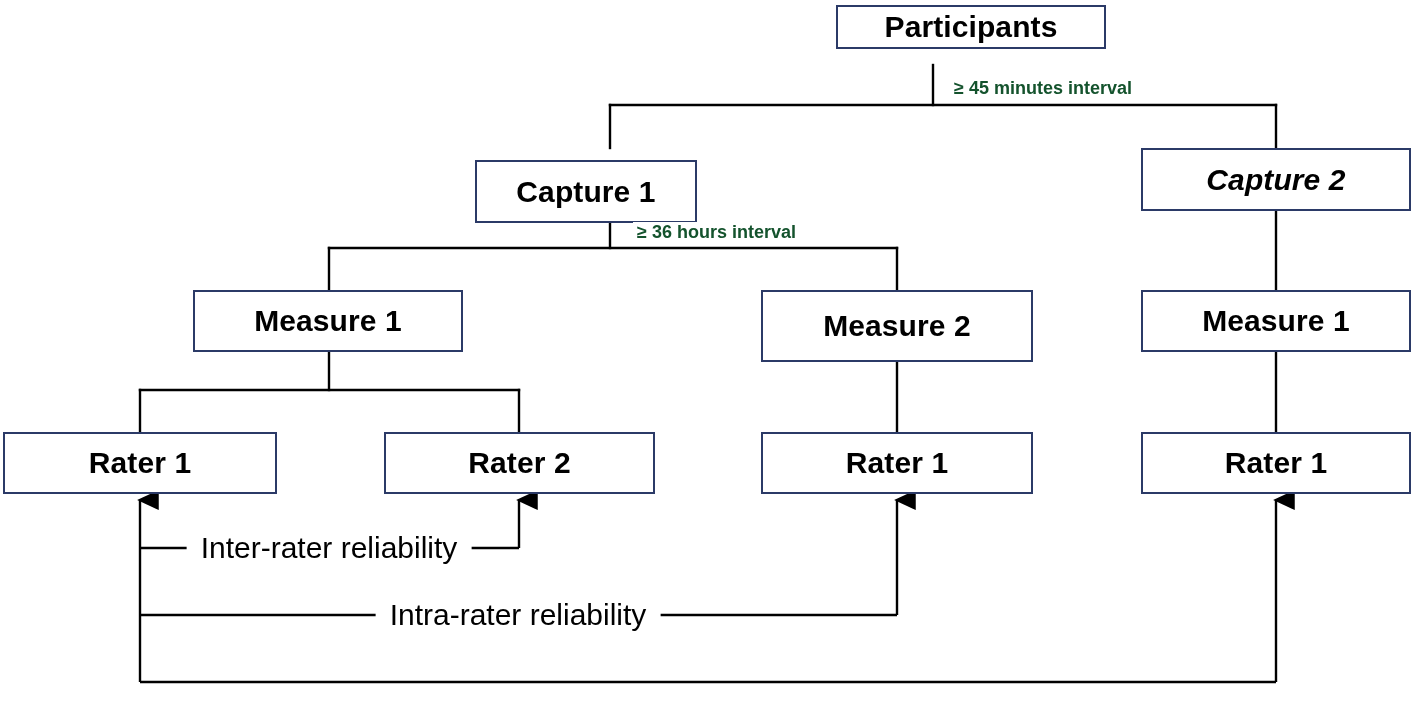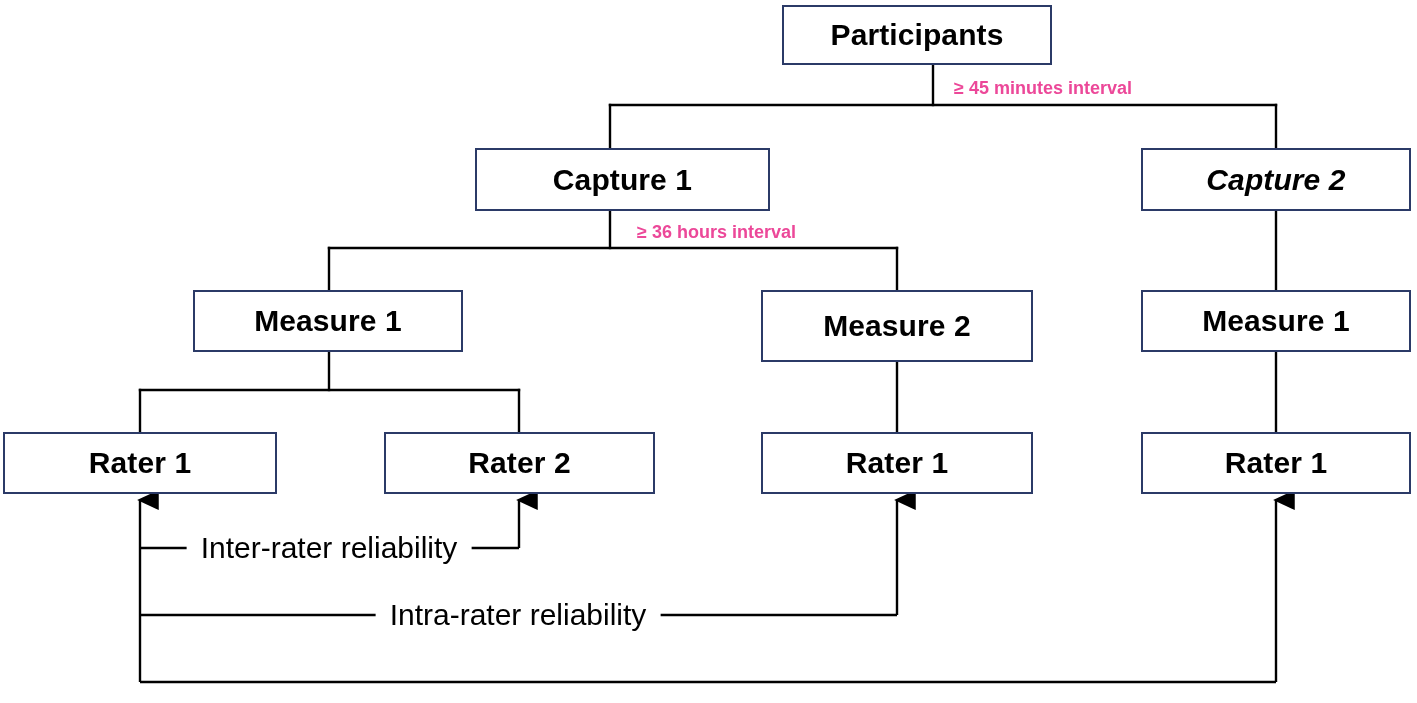--- a/index.html
+++ b/index.html
@@ -36,21 +36,21 @@
     justify-content: center;
     color: #000000;
     font-weight: 700;
     font-size: 30px;
     letter-spacing: 0.1px;
     font-family: "Liberation Sans", sans-serif;
     white-space: nowrap;
   }
   .edge-label {
     position: absolute;
-    color: #ec4899;
+    color: #14532d;
     font-weight: 700;
     font-size: 18px;
     font-family: "Liberation Sans", sans-serif;
     white-space: nowrap;
     background: #ffffff;
     padding: 0 4px;
   }
   .reliability-label {
     position: absolute;
     color: #000000;
@@ -108,25 +108,25 @@
       <path d="M 897 615 L 897 500" marker-end="url(#arrowup)"></path>
       <path d="M 140 615 L 897 615"></path>
 
       <path d="M 1276 682 L 1276 500" marker-end="url(#arrowup)"></path>
       <path d="M 140 682 L 1276 682"></path>
 
       <path d="M 140 682 L 140 500" marker-end="url(#arrowup)"></path>
     </g>
   </svg>
 
-  <div class="node-box" style="left:782px; top:5px; width:270px; height:60px;">
+  <div class="node-box" style="left:836px; top:5px; width:270px; height:44px;">
     <span>Participants</span>
   </div>
 
-  <div class="node-box" style="left:475px; top:148px; width:295px; height:63px;align-items:center;">
+  <div class="node-box" style="left:475px; top:160px; width:222px; height:63px;align-items:center;">
     <span>Capture 1</span>
   </div>
 
   <div class="node-box" style="left:1141px; top:148px; width:270px; height:63px;font-style:italic;">
     <span>Capture 2</span>
   </div>
 
   <div class="node-box" style="left:193px; top:290px; width:270px; height:62px;">
     <span>Measure 1</span>
   </div>

